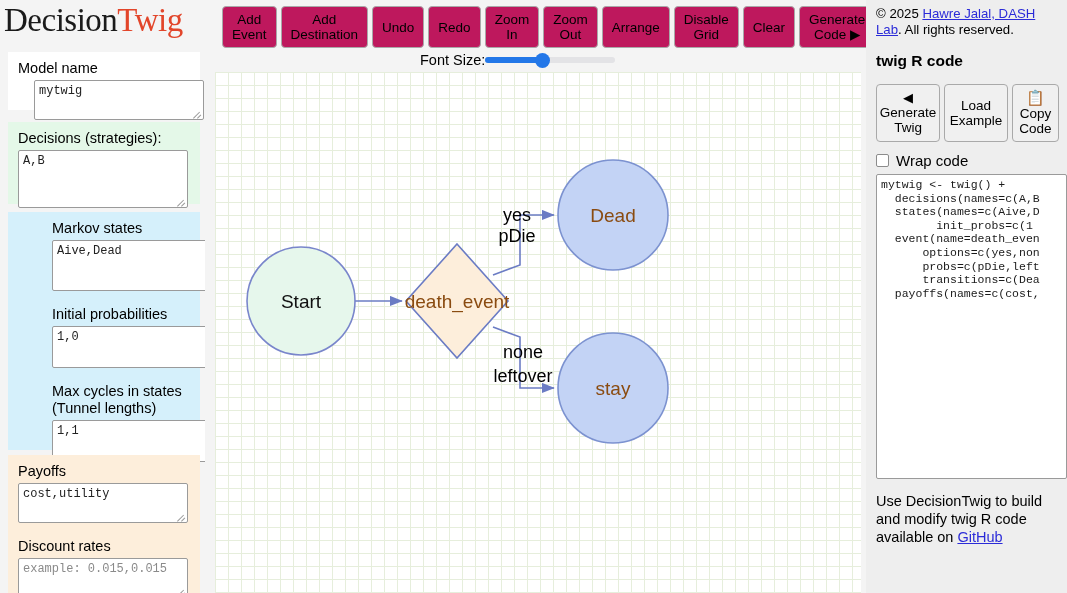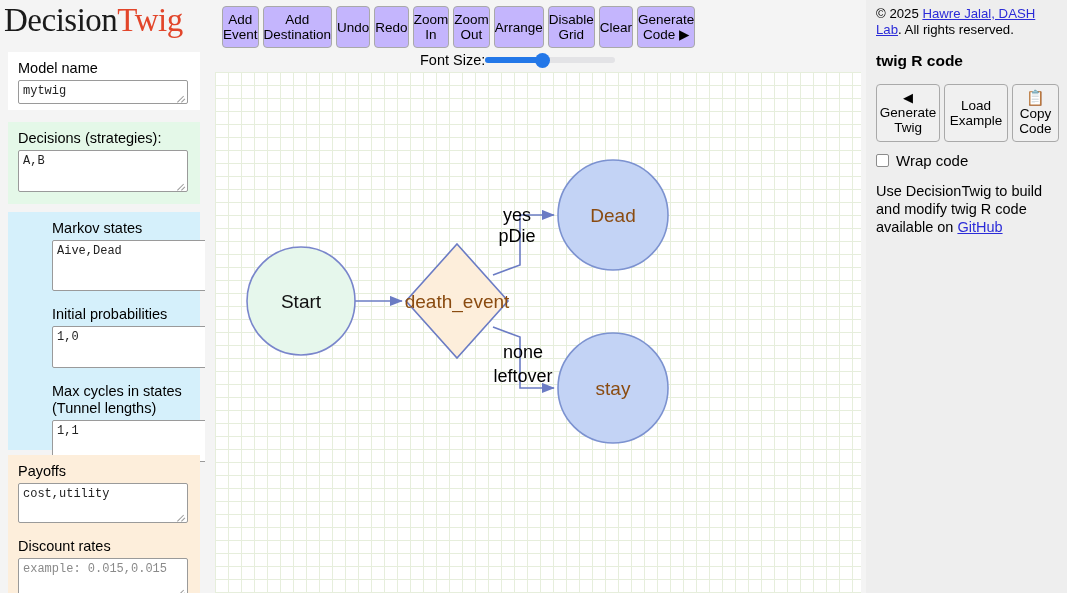--- a/index.html
+++ b/index.html
@@ -63,28 +63,28 @@
   }
   .ta-grip:before { top: 8px; left: 0px; }
   .ta-grip:after  { top: 8px; left: 4px; width: 5px; }
 
   
   #toolbar {
     position: absolute; left: 222px; top: 6px;
     display: flex; gap: 4px; align-items: stretch;
   }
   .tb-btn {
-    background: #c4b5fd;
+    background: #be185d;
     border: 1px solid #a9a9a9;
     border-radius: 4px;
     font-family: "Liberation Sans", sans-serif;
     font-size: 13.5px;
     color: #000;
     line-height: 15px;
-    padding: 5px 0;
+    padding: 5px 9px;
     min-height: 38px;
     display: flex; align-items: center; justify-content: center;
     text-align: center;
     white-space: pre-line;
     cursor: pointer;
   }
 
   
   #fontsize-row {
     position: absolute; left: 420px; top: 52px;
@@ -166,29 +166,29 @@
 
   <div id="sidebar">
 
     <div class="logo">
       <span class="part-a">Decision</span><span class="part-b">Twig</span>
     </div>
 
     <div class="panel white" style="top:52px; height:58px;">
       <div class="field-label">Model name</div>
       <div class="ta-wrap">
-        <div class="ta" style="height:24px;">mytwig</div>
+        <div class="ta" style="height:40px;margin-left:16px;">mytwig</div>
         <span class="ta-grip"></span>
       </div>
     </div>
 
     <div class="panel green" style="top:122px; height:82px;">
       <div class="field-label">Decisions (strategies):</div>
       <div class="ta-wrap">
-        <div class="ta" style="height:42px;">A,B</div>
+        <div class="ta" style="height:58px;">A,B</div>
         <span class="ta-grip"></span>
       </div>
     </div>
 
     <div class="panel blue" style="top:212px; height:238px;padding-left:44px;">
       <div class="field-label">Markov states</div>
       <div class="ta-wrap">
         <div class="ta" style="height:51px;">Aive,Dead</div>
         <span class="ta-grip"></span>
       </div>
@@ -300,18 +300,27 @@
         <span>Copy
 Code</span>
       </div>
     </div>
 
     <div class="wrap-row">
       <div class="wrap-box"></div>
       <span class="wrap-label">Wrap code</span>
     </div>
 
+    <div class="code-area">mytwig &lt;- twig() +
+  decisions(names=c(A,B
+  states(names=c(Aive,D
+        init_probs=c(1
+  event(name=death_even
+      options=c(yes,non
+      probs=c(pDie,left
+      transitions=c(Dea
+  payoffs(names=c(cost,</div>
 
     <div class="footnote">
       <span>Use DecisionTwig to build and modify twig R code available on </span><a href="#">GitHub</a>
     </div>
   </div>
 </div>
 
 </body></html>

